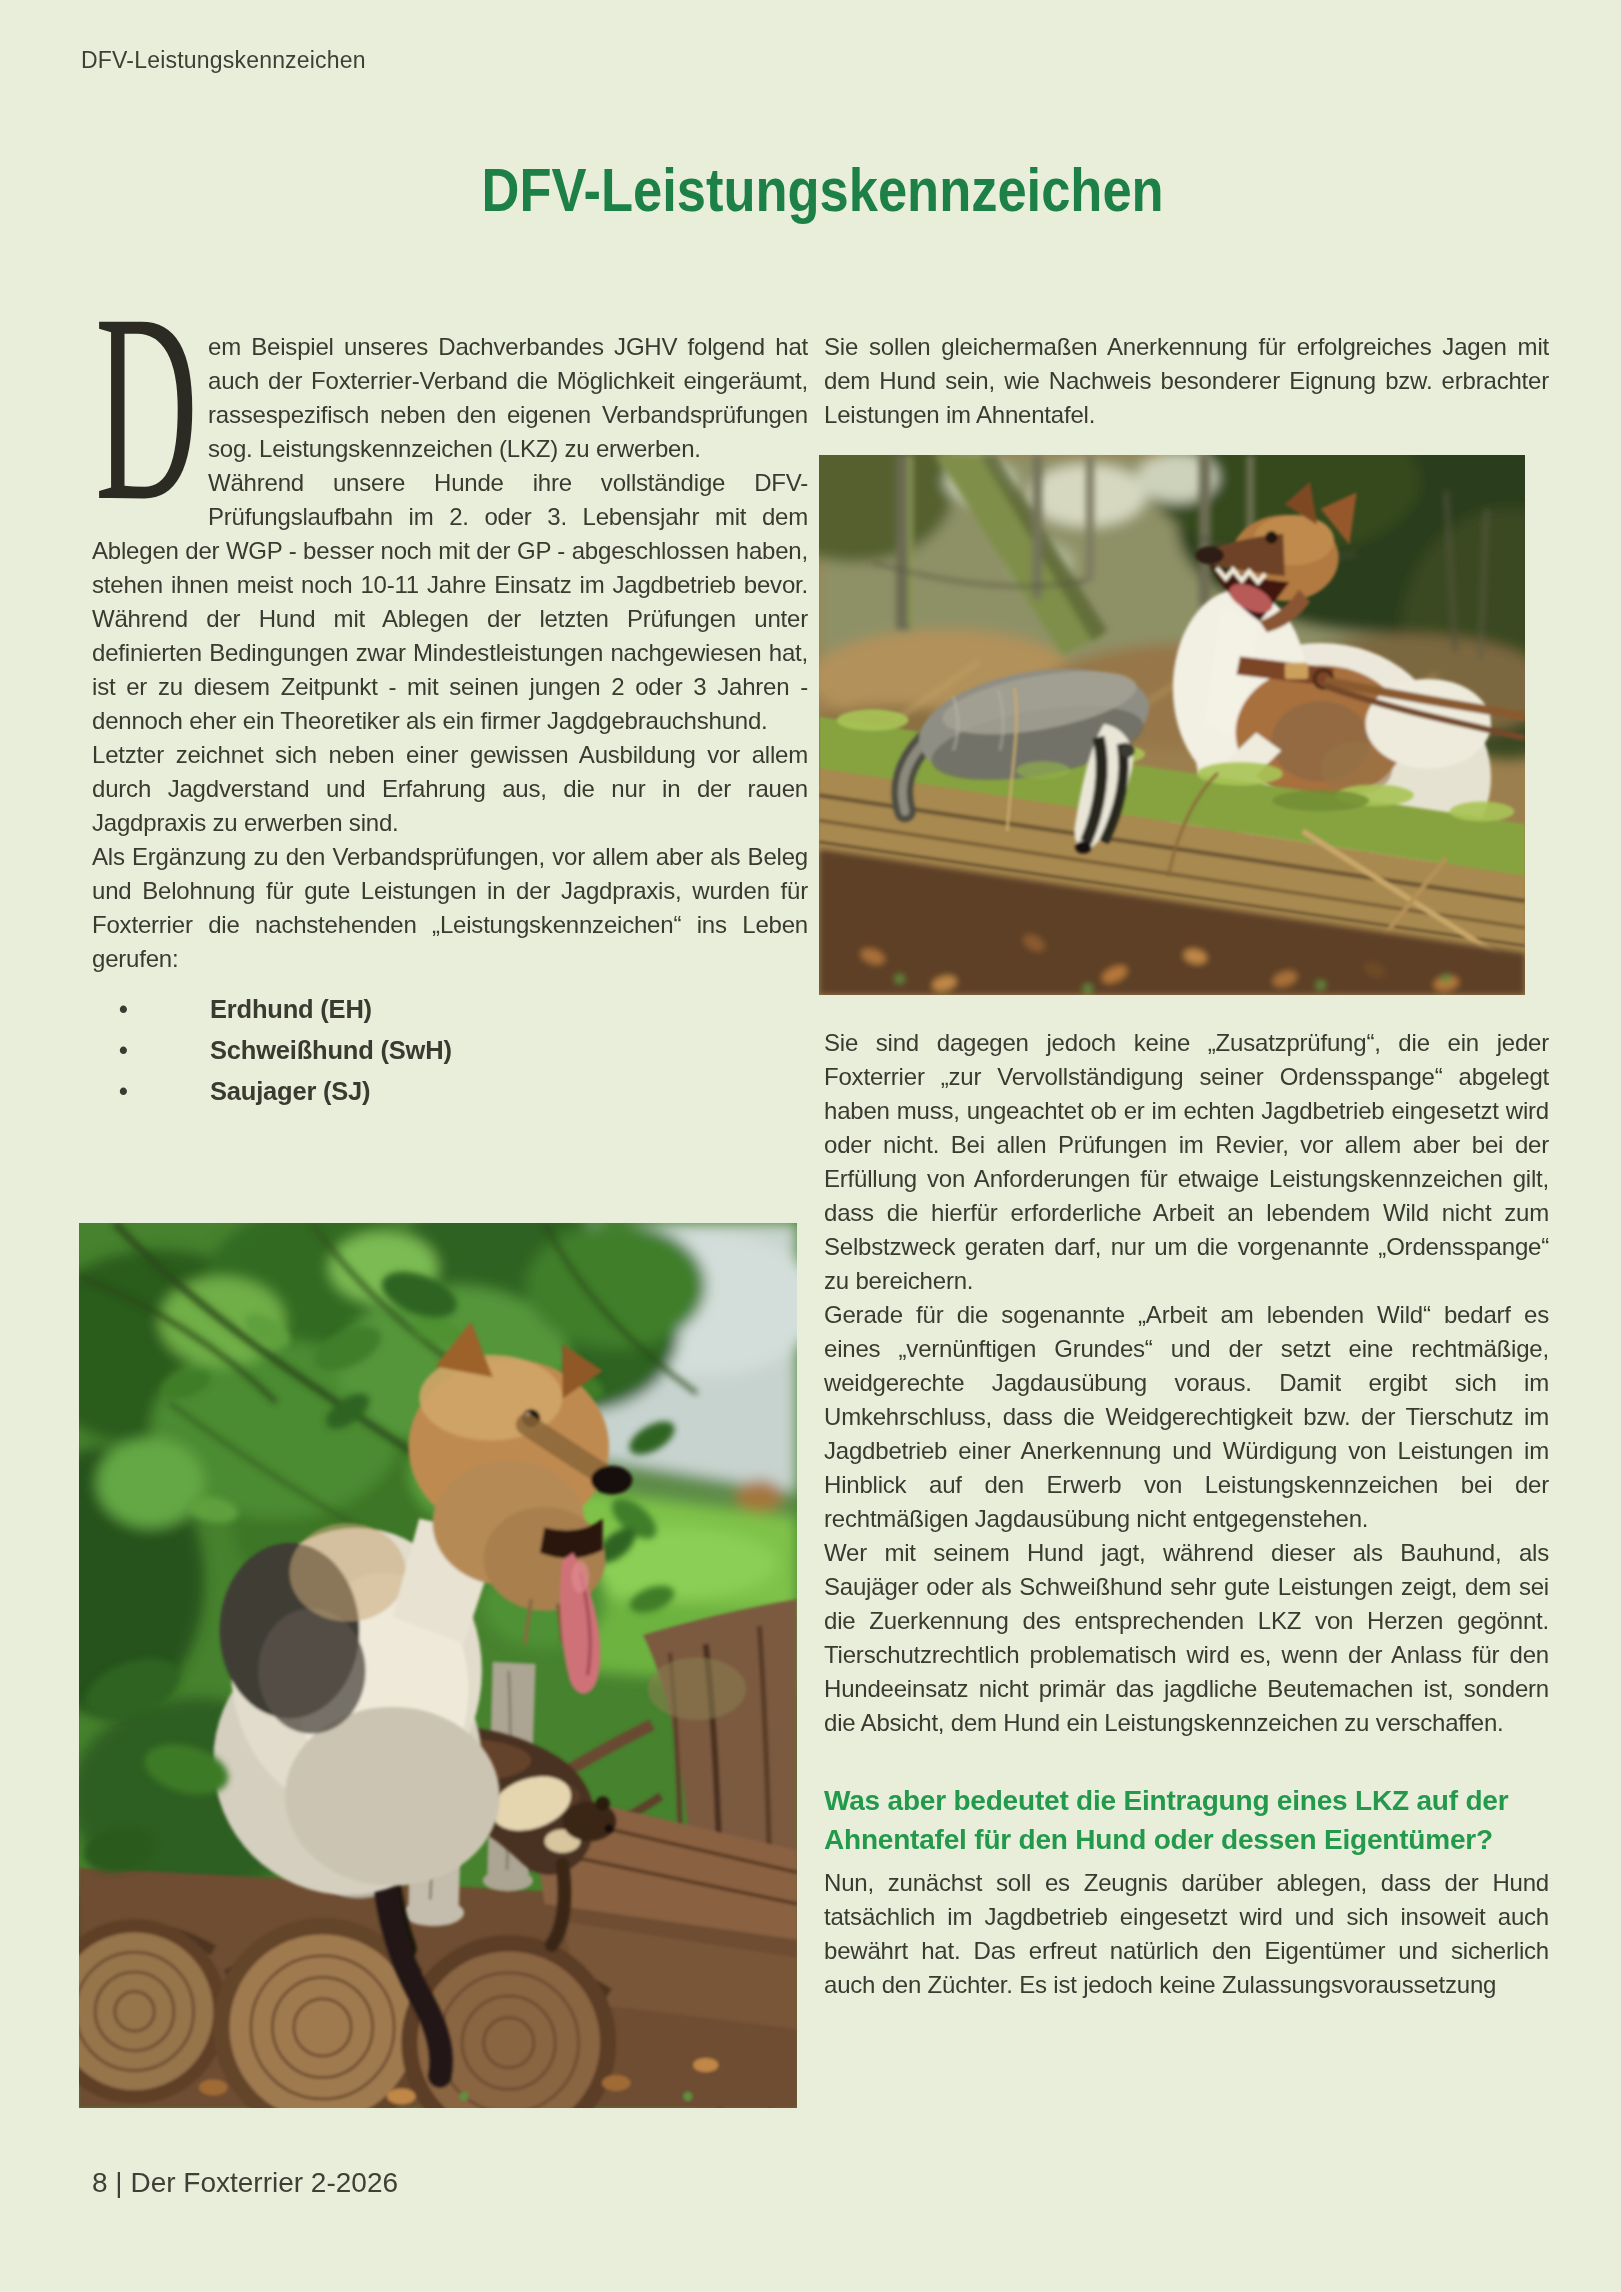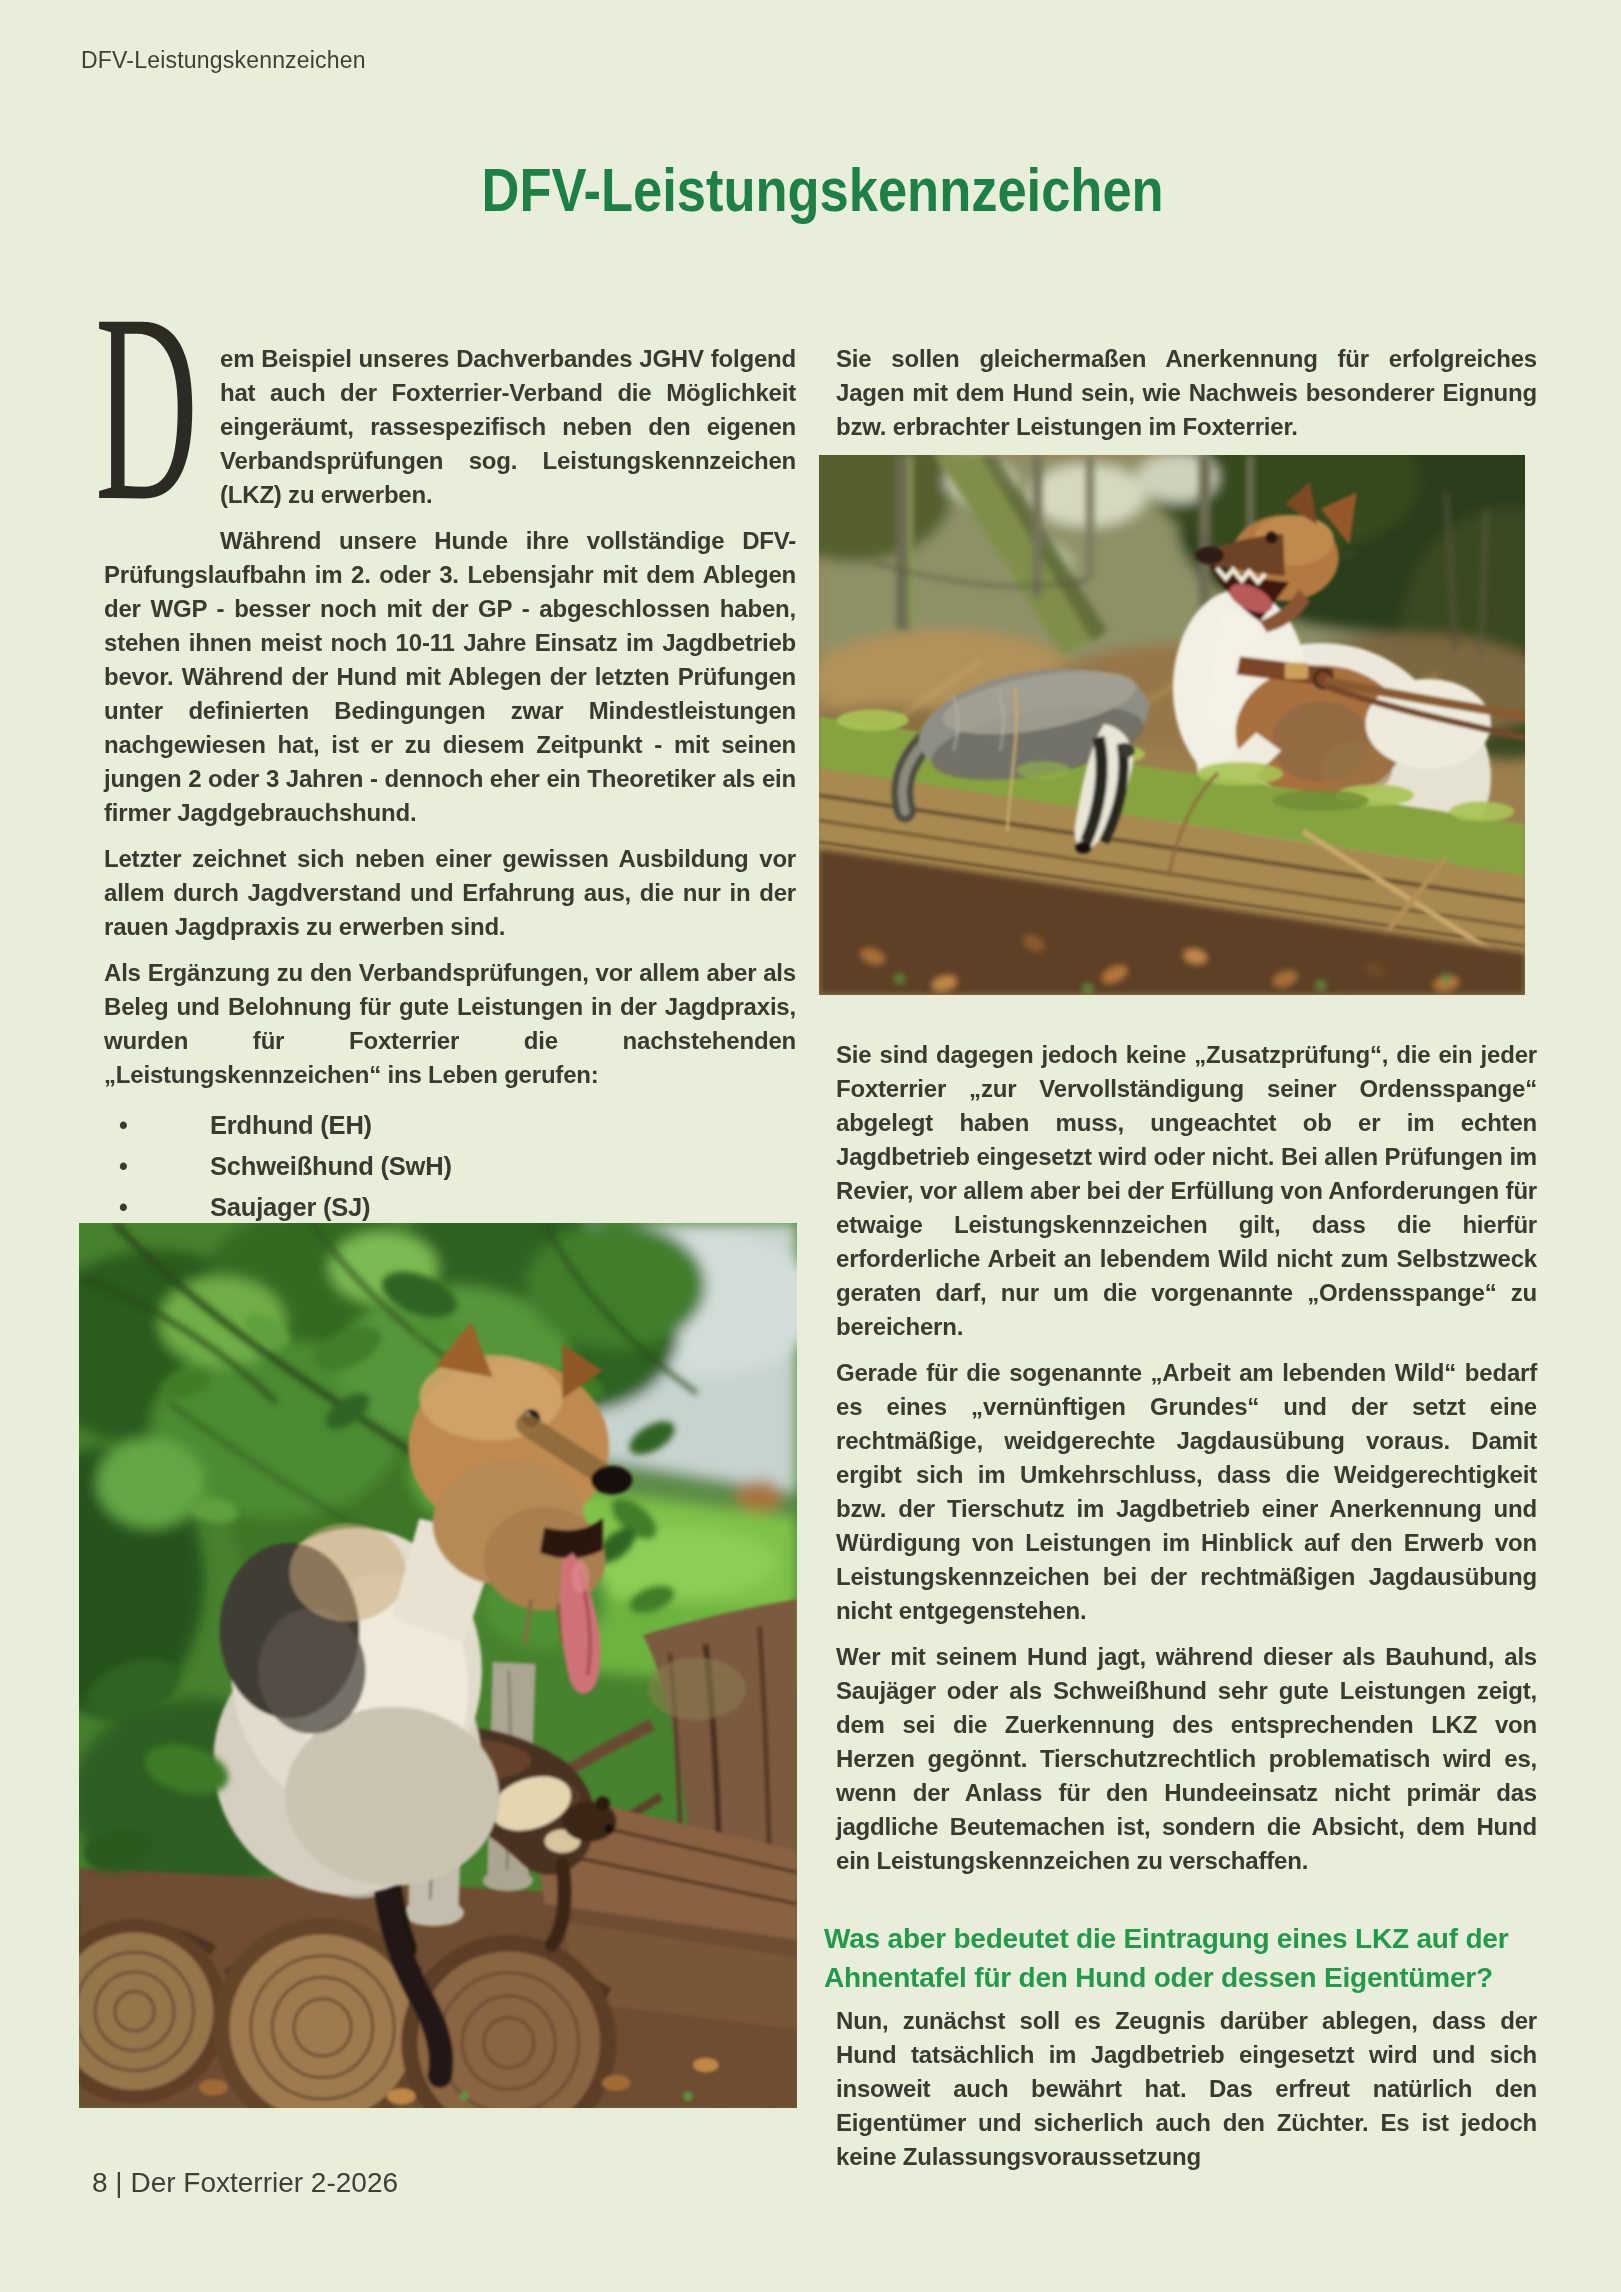--- a/index.html
+++ b/index.html
@@ -6,21 +6,21 @@
   .page{position:relative;width:1622px;height:2293px;background:#e9eedb;overflow:hidden;
         font-family:"Liberation Sans",sans-serif;color:#3a3a30;padding-left:24px;}
   .runhead{position:absolute;left:81px;top:47px;font-size:23px;line-height:27px;color:#3f3f35;letter-spacing:0.2px;}
   .title{position:absolute;left:0;top:158px;width:100%;margin:0;text-align:center;
          font-size:61px;line-height:64px;font-weight:bold;color:#1d8046;}
   .subtitle{position:absolute;left:0;top:247px;width:100%;margin:0;text-align:center;
          font-size:33px;line-height:38px;font-weight:bold;color:#1d8046;}
   .cond{display:inline-block;transform:scaleX(.86);transform-origin:center;white-space:nowrap;}
   .cond2{display:inline-block;transform:scaleX(.92);transform-origin:center;white-space:nowrap;}
   .col{position:absolute;font-size:24px;line-height:34px;text-align:justify;letter-spacing:-0.2px;}
-  .col p{margin:12px;font-weight:bold;}
+  .col p{margin:0;}
   .leftcol{left:92px;top:330px;width:716px;}
   .rtop{left:824px;top:330px;width:725px;}
   .rbottom{left:824px;top:1026px;width:725px;}
   .dropcap-spacer{float:left;width:116px;height:192px;}
   .dropcap{position:absolute;left:95px;top:273px;font-family:"Liberation Serif",serif;
            font-size:269px;line-height:269px;color:#2b2b24;transform:scaleX(.53);transform-origin:left top;}
   ul.bullets{list-style:none;margin:12.5px 0 0 0;padding:0;}
   ul.bullets li{position:relative;padding-left:118px;font-weight:bold;font-size:25.5px;line-height:41px;text-align:left;}
   ul.bullets li::before{content:"•";position:absolute;left:27px;top:0;font-size:25px;}
   .subhead{margin:41px 0 0 0;font-size:28px;line-height:39px;font-weight:bold;color:#239a4b;text-align:left;}
@@ -48,21 +48,21 @@
     <p>Letzter zeichnet sich neben einer gewissen Ausbildung vor allem durch Jagdverstand und Erfahrung aus, die nur in der rauen Jagdpraxis zu erwerben sind.</p>
     <p>Als Ergänzung zu den Verbandsprüfungen, vor allem aber als Beleg und Belohnung für gute Leistungen in der Jagdpraxis, wurden für Foxterrier die nachstehenden „Leistungskennzeichen“ ins Leben gerufen:</p>
     <ul class="bullets">
       <li><span>Erdhund (EH)</span></li>
       <li><span>Schweißhund (SwH)</span></li>
       <li><span>Saujager (SJ)</span></li>
     </ul>
   </div>
 
   <div class="col rtop">
-    <p>Sie sollen gleichermaßen Anerkennung für erfolgreiches Jagen mit dem Hund sein, wie Nachweis besonderer Eignung bzw. erbrachter Leistungen im Foxterrier.</p>
+    <p>Sie sollen gleichermaßen Anerkennung für erfolgreiches Jagen mit dem Hund sein, wie Nachweis besonderer Eignung bzw. erbrachter Leistungen im Ahnentafel.</p>
   </div>
 
   <figure class="photo photo1">
     <svg viewBox="0 0 788 603" preserveAspectRatio="none">
       <defs>
         <filter id="f8a" x="-20%" y="-20%" width="140%" height="140%">
             <feGaussianBlur stdDeviation="7"></feGaussianBlur>
           </filter>
         <filter id="f4a" x="-20%" y="-20%" width="140%" height="140%">
             <feGaussianBlur stdDeviation="3.5"></feGaussianBlur>

